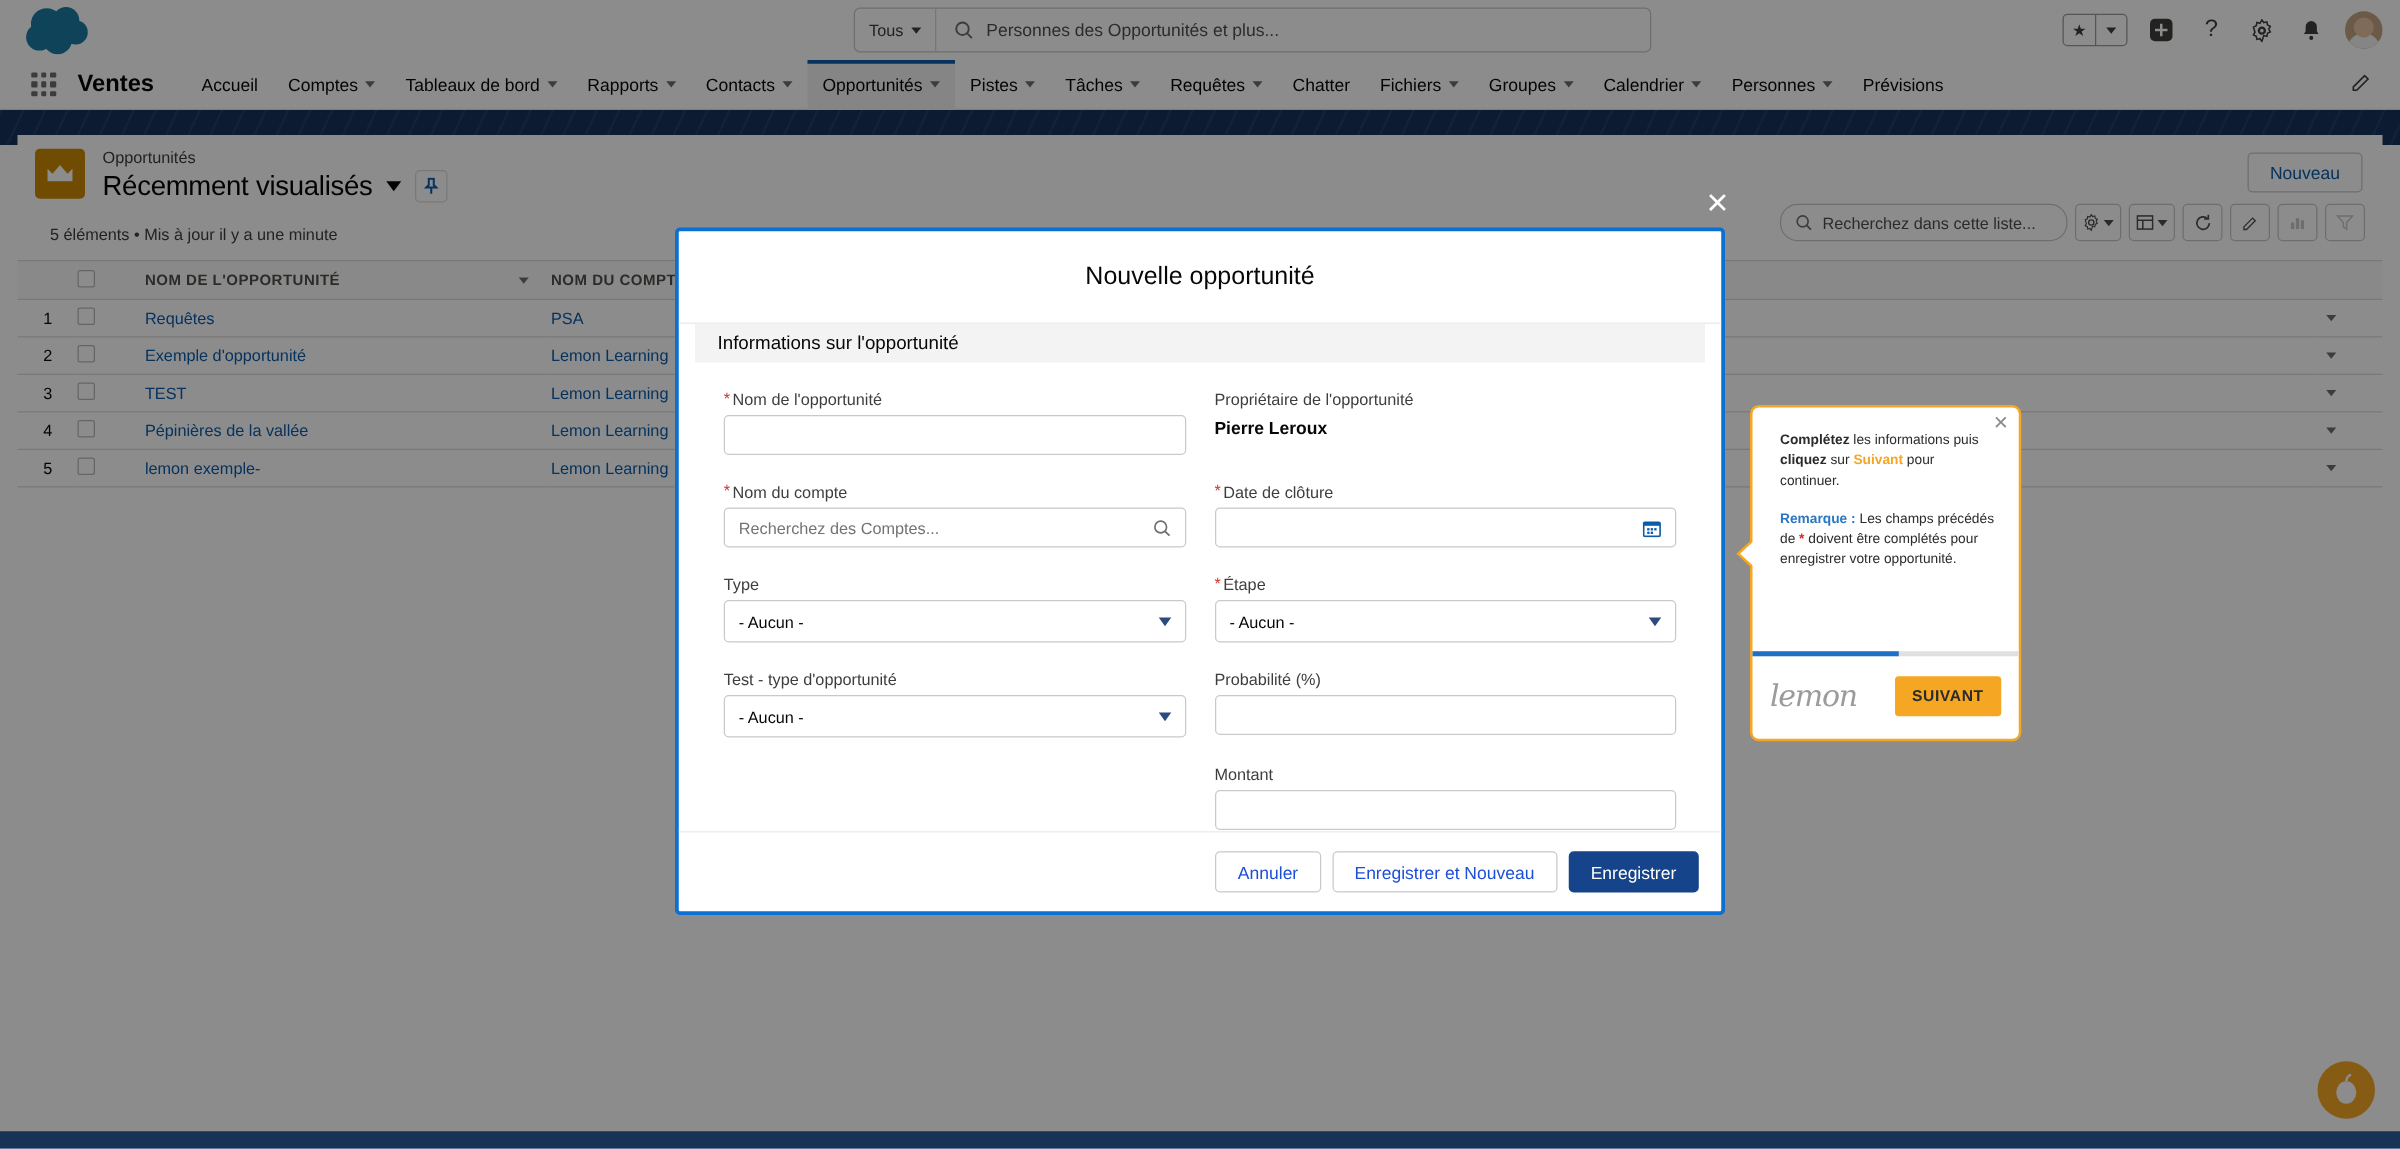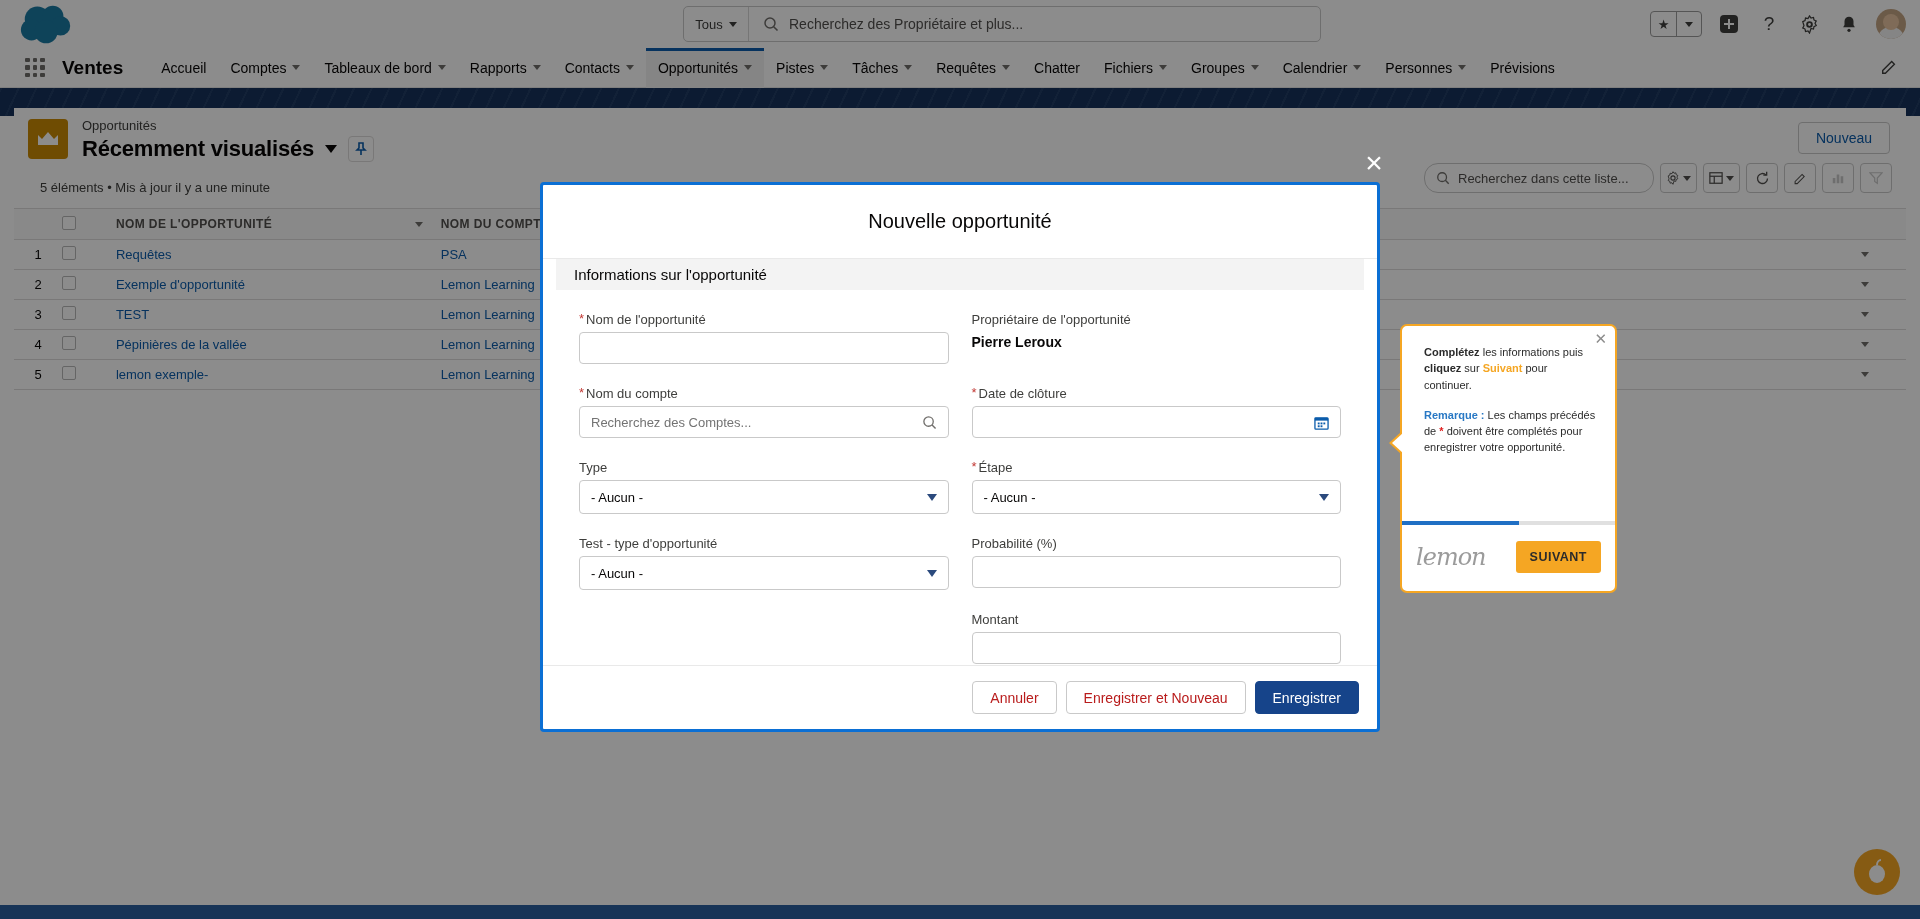--- a/index.html
+++ b/index.html
@@ -50,21 +50,21 @@
   .listbanner { position:absolute; left:0; top:88px; width:1920px; height:28px;
      background:#16325c; overflow:hidden; }
   .listbanner:before{content:"";position:absolute;inset:0;
      background:repeating-linear-gradient(115deg, rgba(255,255,255,.05) 0 2px, transparent 2px 16px);}
   .listcard { position:absolute; left:14px; top:108px; width:1892px; height:275px; background:#fff; }
   .lv-head { position:relative; height:62px; }
   .lv-crown { position:absolute; left:14px; top:11px; width:40px; height:40px; border-radius:4px; background:#ca8a04;
       display:flex; align-items:center; justify-content:center; }
   .lv-eyebrow { position:absolute; left:68px; top:10px; font-size:13px; color:#3e3e3c; }
   .lv-title { position:absolute; left:68px; top:28px; display:flex; align-items:center; gap:11px; }
-  .lv-title h1 { font-size:22px; font-weight:bold; color:#080707; letter-spacing:-.2px;}
+  .lv-title h1 { font-size:22px; font-weight:normal; color:#080707; letter-spacing:-.2px;}
   .lv-title .tcaret { width:0;height:0;border-left:6px solid transparent;border-right:6px solid transparent;border-top:8px solid #080707; }
   .pin-btn { width:26px;height:26px;border:1px solid #dddbda;border-radius:4px;display:flex;align-items:center;justify-content:center;color:#0b5cab;font-size:13px;}
   .lv-sub { position:absolute; left:26px; top:72px; font-size:13px; color:#3e3e3c; }
   .new-btn { position:absolute; right:16px; top:14px; height:32px; padding:0 17px; border:1px solid #c9c9c9;
      border-radius:4px; background:#fff; color:#0b5cab; font-size:14px; display:flex; align-items:center; }
   .lv-tools { position:absolute; right:14px; top:55px; display:flex; align-items:center; gap:6px; }
   .lv-search { width:230px; height:30px; border:1px solid #c9c9c9; border-radius:14px; background:#fff;
      display:flex; align-items:center; gap:8px; padding-left:11px; font-size:13px; color:#514f4d; }
   .tool-btn { height:30px; min-width:32px; padding:0 5px; border:1px solid #c9c9c9; border-radius:4px; background:#fff;
      display:flex; align-items:center; justify-content:center; gap:3px; color:#514f4d; font-size:12px; }
@@ -111,21 +111,21 @@
      align-items:center; padding:0 11px; font-size:13px; color:#080707; }
   .finput .ph { color:#737373; }
   .finput .right { margin-left:auto; display:flex; align-items:center; color:#0b5cab; }
   .fselect { height:20px; border:1px solid #c9c9c9; border-radius:4px; background:#fff; display:flex;
      align-items:center; padding:16px 11px; font-size:13px; color:#080707; }
   .fselect .scaret { margin-left:auto; width:0;height:0;border-left:5px solid transparent;border-right:5px solid transparent;border-top:7px solid #2b4a7d; }
   .fstatic { font-size:14px; color:#080707; font-weight:bold; padding-top:2px; }
   .modal-footer { height:64px; border-top:1px solid #e9e9e9; display:flex; align-items:center;
      justify-content:flex-end; gap:9px; padding-right:18px; }
   .btn { height:33px; padding:0 17px; border-radius:4px; font-size:14px; display:flex; align-items:center; }
-  .btn.neutral { border:1px solid #c9c9c9; background:#fff; color:#b91c1c; }
+  .btn.neutral { border:1px solid #c9c9c9; background:#fff; color:#1d4ed8; }
   .btn.brand { background:#16448a; color:#fff; border:1px solid #16448a; }
 
   
   .coach { position:absolute; left:1400px; top:324px; width:217px; height:269px; background:#fff;
      border:2px solid #f5a623; border-radius:7px; }
   .coach:before { content:""; position:absolute; left:-13px; top:106px; width:0;height:0;
      border-top:11px solid transparent; border-bottom:11px solid transparent; border-right:12px solid #f5a623; }
   .coach:after { content:""; position:absolute; left:-10px; top:106px; width:0;height:0;
      border-top:11px solid transparent; border-bottom:11px solid transparent; border-right:12px solid #fff; }
   .coach-x { position:absolute; right:8px; top:5px; font-size:15px; color:#8c8c8c; line-height:1; }
@@ -163,21 +163,21 @@
       <div class="gsearch-wrap">
         <div class="gsearch-scope">
           <span>Tous</span>
           <span class="caret"></span>
         </div>
         <div class="gsearch-input">
           <svg width="16" height="16" viewBox="0 0 16 16">
             <circle cx="7" cy="7" r="5" fill="none" stroke="#706e6b" stroke-width="1.5"></circle>
             <line x1="10.7" y1="10.7" x2="14.5" y2="14.5" stroke="#706e6b" stroke-width="1.6"></line>
           </svg>
-          <span class="ph">Recherchez des Propriétaire et plus...</span>
+          <span class="ph">Personnes des Opportunités et plus...</span>
         </div>
       </div>
 
       <div class="hdr-icons">
         <div class="fav-group">
           <div class="fav-star">★</div>
           <div class="fav-caret">
             <span class="caret"></span>
           </div>
         </div>

